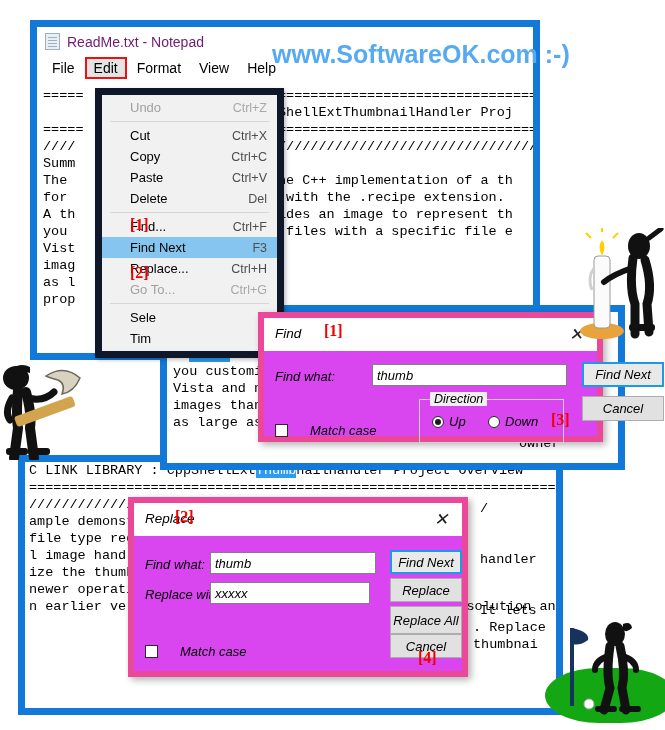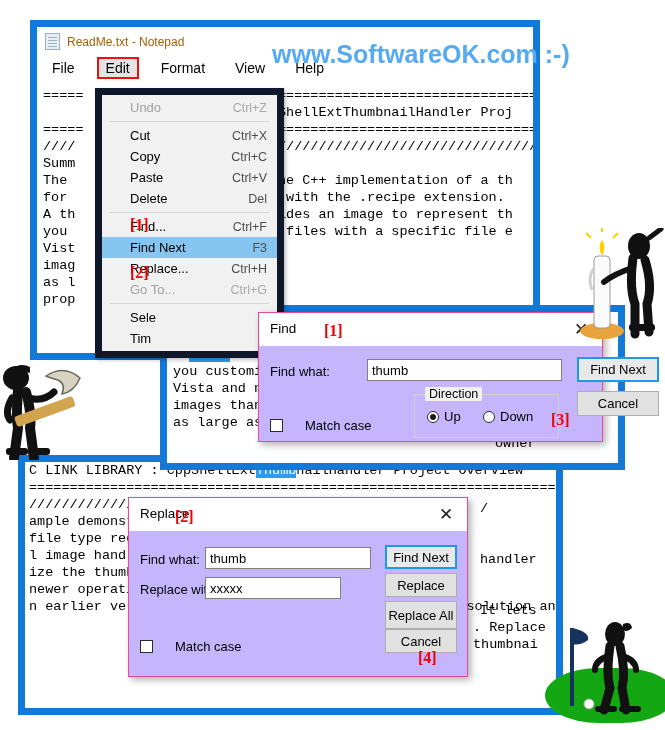--- a/index.html
+++ b/index.html
@@ -27,23 +27,23 @@
     position:absolute;left:8px;top:6px;display:flex;align-items:center;gap:7px;
   }
   .np-icon{
     width:15px;height:17px;background:#e9eef2;border:1px solid #9bb0c0;
     position:relative;box-sizing:border-box;
   }
   .np-icon:before{
     content:"";position:absolute;left:2px;top:3px;right:2px;height:1px;
     background:#9bb0c0;box-shadow:0 3px 0 #9bb0c0,0 6px 0 #9bb0c0,0 9px 0 #9bb0c0;
   }
-  .np-title{font-size:12px;color:#a16207;white-space:nowrap;}
+  .np-title{font-size:14px;color:#701a75;white-space:nowrap;}
   #win1-menubar{
-    position:absolute;left:7px;top:30px;display:flex;align-items:center;gap:14px;
+    position:absolute;left:7px;top:30px;display:flex;align-items:center;gap:2px;
   }
   .menu-top{font-size:14px;padding:2px 8px;color:#000;white-space:nowrap;}
   .menu-top.boxed{border:2px solid #ee1111;background:#e4e4e4;padding:1px 7px;}
   #win1-body{
     position:absolute;left:0;top:60px;right:0;bottom:0;overflow:hidden;
     background:#fff;
   }
   .txtline{
     font-family:"Liberation Mono", monospace;font-size:13.5px;
     color:#000;white-space:pre;line-height:17px;
@@ -85,22 +85,22 @@
   
   #win3{
     position:absolute;left:18px;top:455px;width:545px;height:260px;
     background:#ffffff;border:7px solid #1279d8;box-sizing:border-box;z-index:15;
   }
   #win3-body{position:absolute;left:0;top:0;right:0;bottom:0;overflow:hidden;}
   #win3-body .txtline{padding-left:4px;}
 
   
   .dlg{
-    position:absolute;background:#c4b5fd;border:1px solid #ec4899;
-    box-shadow:3px 3px 7px rgba(0,0,0,.30);box-sizing:border-box;
+    position:absolute;background:#d946ef;border:6px solid #ec4899;
+    box-shadow:3px 3px 7px rgba(0,0,0,.30);box-sizing:border-box;font-style:italic;
   }
   .dlg-title{
     height:33px;background:#ffffff;position:relative;
     border-bottom:0;
   }
   .dlg-title .t{
     position:absolute;left:11px;top:8px;font-size:13.5px;color:#000;
   }
   .dlg-close{
     position:absolute;right:0;top:0;width:42px;height:32px;
@@ -249,21 +249,21 @@
     <div class="txtline">images than e</div>
     <div class="txtline">as large as 256x256 pixels are often used. File ow</div>
   </div>
 
   <div class="txtline" style="position:absolute;left:340px;top:4px;">thu</div>
   <div class="txtline" style="position:absolute;left:340px;top:21px;">.</div>
   <div class="txtline" style="position:absolute;left:340px;top:55px;">the</div>
   <div class="txtline" style="position:absolute;left:357px;top:72px;">ex</div>
   <div class="txtline" style="position:absolute;left:349px;top:89px;">e-s</div>
   <div class="txtline" style="position:absolute;left:349px;top:106px;">-bi</div>
-  <div class="txtline" style="position:absolute;left:328px;top:123px;">owner</div>
+  <div class="txtline" style="position:absolute;left:352px;top:123px;">owner</div>
 </div>
 
 <div id="find-dlg" class="dlg">
   <div class="dlg-title">
     <div class="t">Find</div>
     <div class="dlg-close">✕</div>
   </div>
   <div class="dlg-body" style="height:97px;">
     <div class="dlabel" style="left:11px;top:18px;">Find what:</div>
     <div class="dinput" style="left:108px;top:13px;width:195px;height:22px;">thumb</div>
@@ -314,21 +314,21 @@
 
 <div id="replace-dlg" class="dlg">
   <div class="dlg-title">
     <div class="t">Replace</div>
     <div class="dlg-close">✕</div>
   </div>
   <div class="dlg-body" style="height:147px;">
     <div class="dlabel" style="left:11px;top:21px;">Find what:</div>
     <div class="dinput" style="left:76px;top:16px;width:166px;height:22px;">thumb</div>
     <div class="dlabel" style="left:11px;top:51px;">Replace with:</div>
-    <div class="dinput" style="left:76px;top:46px;width:136px;height:22px;">xxxxx</div>
+    <div class="dinput" style="left:76px;top:46px;width:160px;height:22px;">xxxxx</div>
     <div class="dbtn default" style="left:256px;top:14px;width:72px;height:24px;">Find Next</div>
     <div class="dbtn" style="left:256px;top:42px;width:72px;height:24px;">Replace</div>
     <div class="dbtn" style="left:256px;top:70px;width:72px;height:28px;">Replace All</div>
     <div class="dbtn" style="left:256px;top:98px;width:72px;height:24px;">Cancel</div>
     <div class="chk" style="left:11px;top:108px;">
       <span class="chkbox"></span>
       <span>Match case</span>
     </div>
   </div>
 </div>

